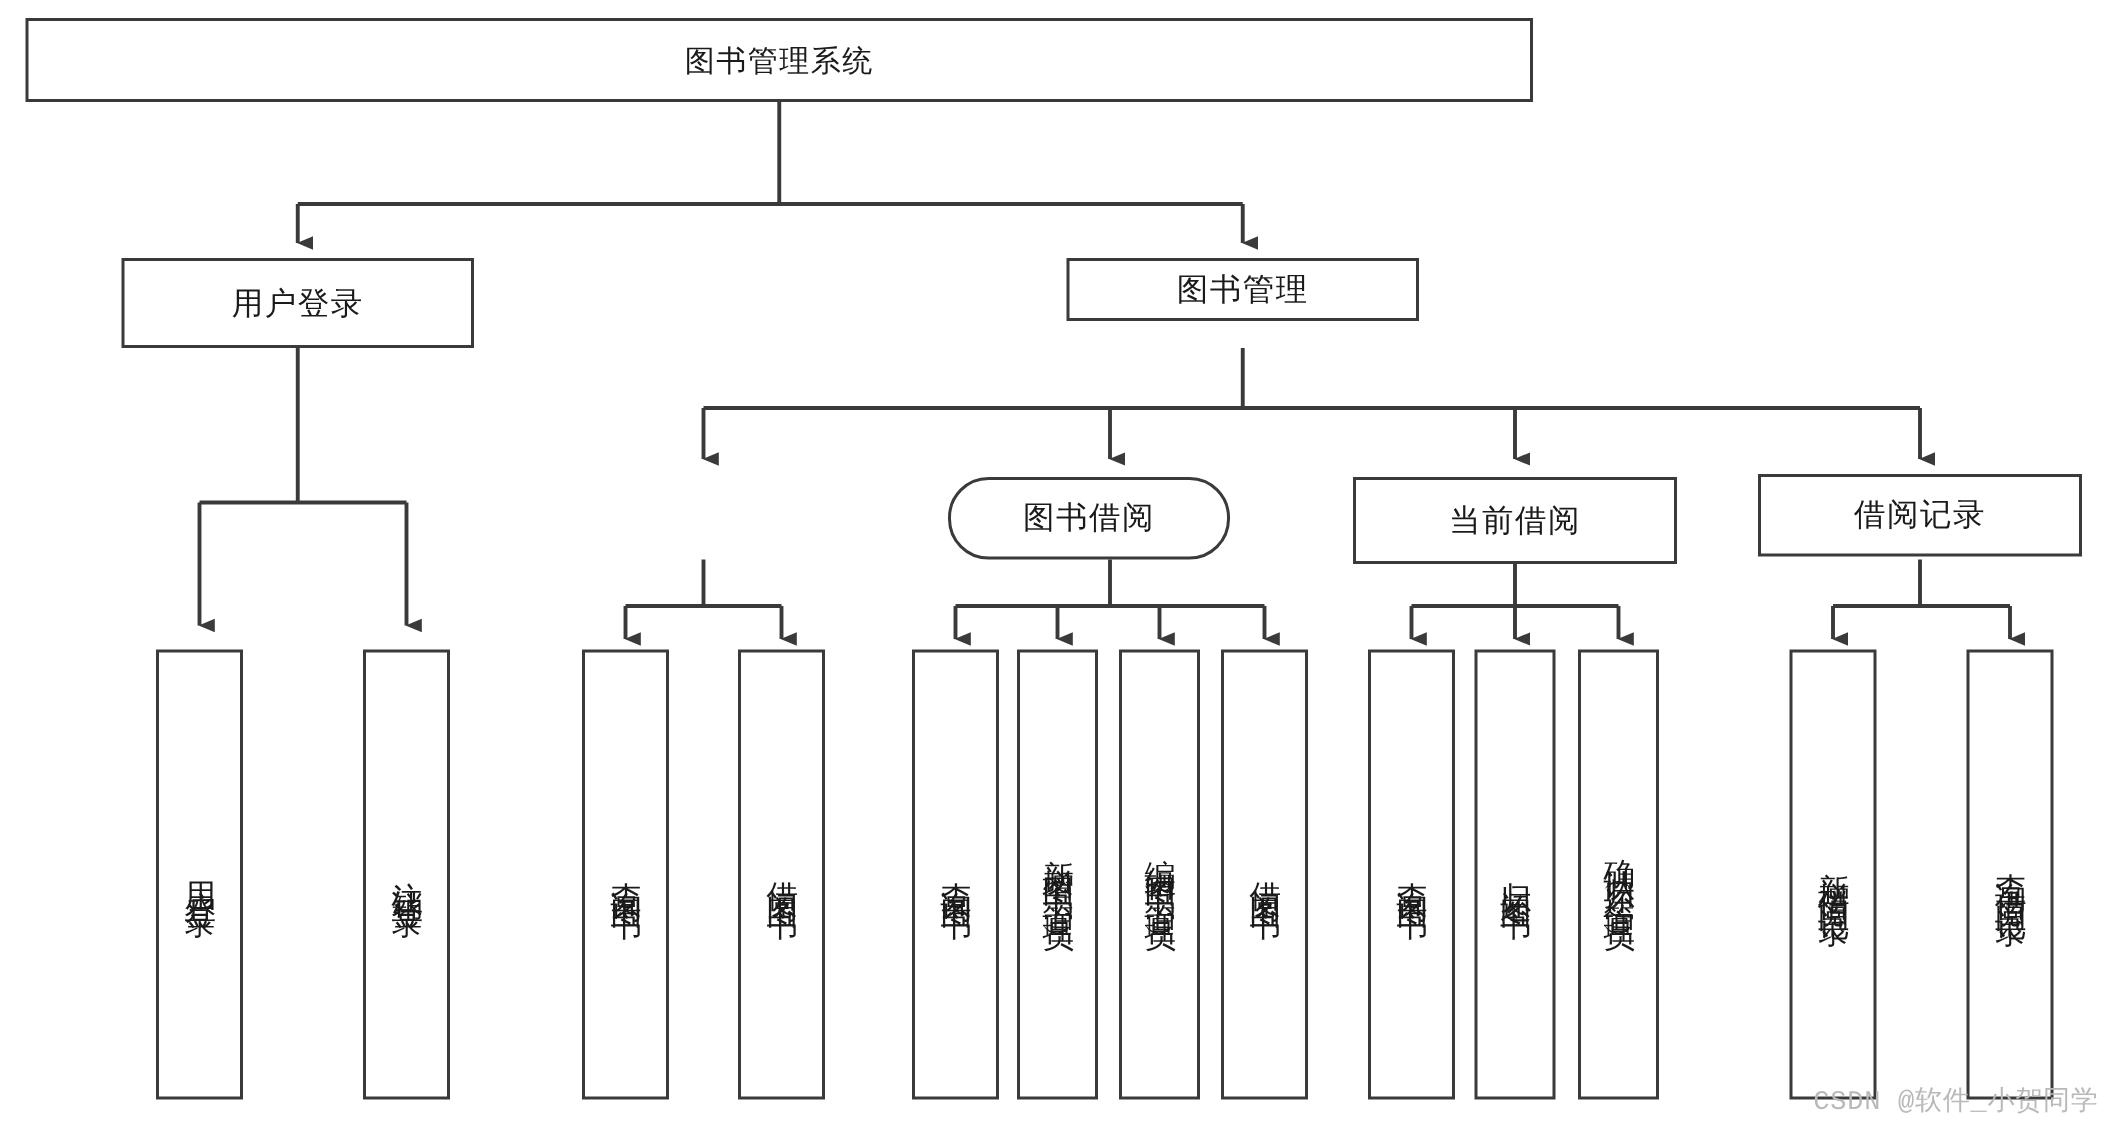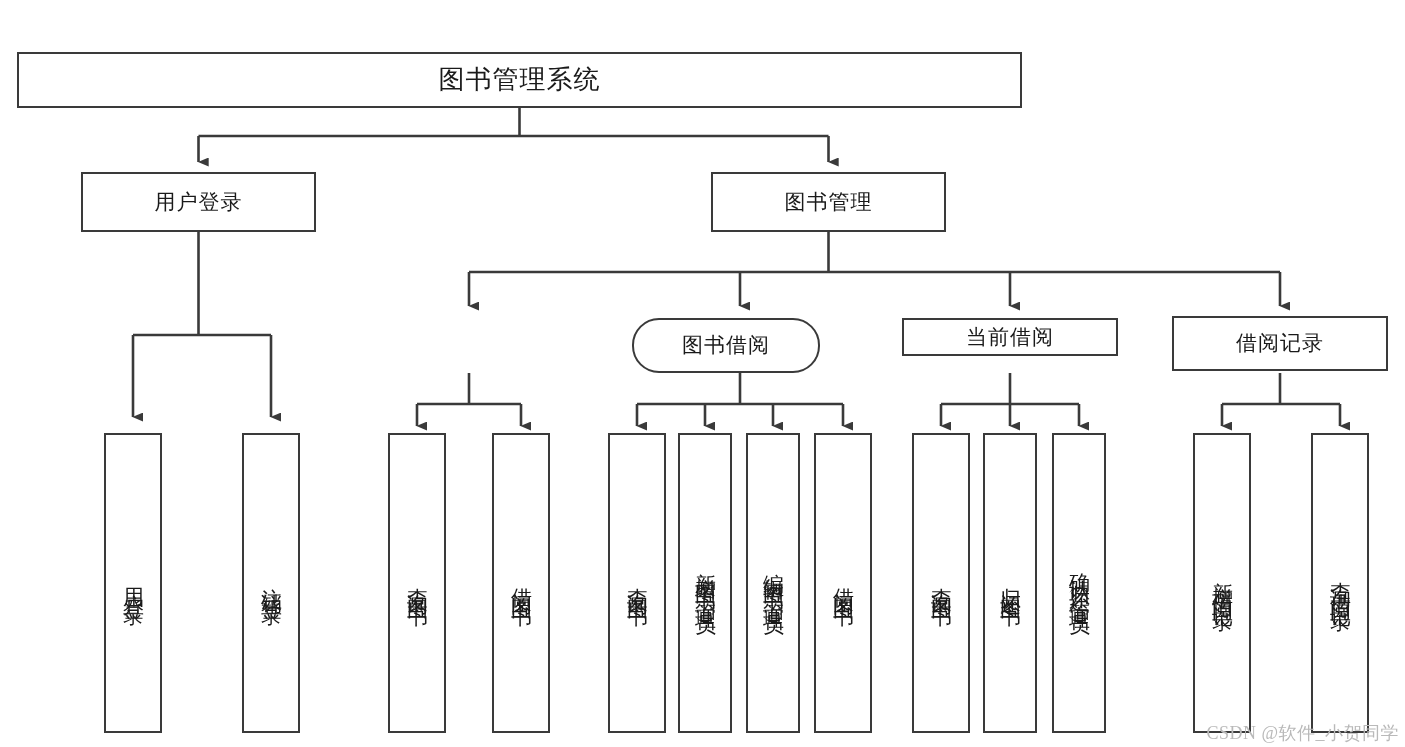--- a/index.html
+++ b/index.html
@@ -31,23 +31,22 @@
     position: absolute;
     border: 2px solid #3a3a3a;
     background: #ffffff;
     display: flex;
     align-items: center;
     justify-content: center;
     color: #1a1a1a;
     line-height: 1.15;
   }
   .node.root {
-    font-size: 26px;
+    font-size: 20px;
     letter-spacing: 1px;
-    margin-top: 40px;
   }
   .node.level2 {
     font-size: 21px;
     letter-spacing: 1px;
   }
   .node.level3 {
     font-size: 21px;
     letter-spacing: 1px;
   }
   .node.leaf {
@@ -67,21 +66,21 @@
     display: block;
   }
   #watermark {
     position: absolute;
     right: 6px;
     bottom: 2px;
     font-size: 18px;
     color: #b9b9b9;
     letter-spacing: 0.5px;
     white-space: nowrap;
-    font-family: Liberation Serif, serif;
+    font-family: Liberation Mono, monospace;
   }
 </style>
 </head>
 <body>
 
 <div id="diagram-root">
 
   <svg id="connector-layer" viewBox="0 0 1405 747" width="1405" height="747">
     <defs>
       <marker id="arrowhead" markerWidth="9" markerHeight="11" refX="4.5" refY="10.2" orient="auto" markerUnits="userSpaceOnUse">
@@ -134,28 +133,28 @@
     </g>
   </svg>
 
   <div class="node root" style="left:17px; top:12px; width:1005px; height:56px;">
     <span>图书管理系统</span>
   </div>
 
   <div class="node level2" style="left:81px; top:172px; width:235px; height:60px;">
     <span>用户登录</span>
   </div>
-  <div class="node level2" style="left:711px; top:172px; width:235px; height:60px;justify-content:center;">
+  <div class="node level2" style="left:711px; top:172px; width:235px; height:42px;justify-content:center;">
     <span>图书管理</span>
   </div>
 
   <div class="node level3" style="left:632px; top:318px; width:188px; height:55px;border-radius:27px;">
     <span>图书借阅</span>
   </div>
-  <div class="node level3" style="left:902px; top:318px; width:216px; height:38px;">
+  <div class="node level3" style="left:902px; top:318px; width:216px; height:58px;">
     <span>当前借阅</span>
   </div>
   <div class="node level3" style="left:1172px; top:316px; width:216px; height:55px;">
     <span>借阅记录</span>
   </div>
 
   <div class="node leaf" style="left:104px; top:433px; width:58px; height:300px;">
     <span class="vtext">用户登录</span>
   </div>
   <div class="node leaf" style="left:242px; top:433px; width:58px; height:300px;">

